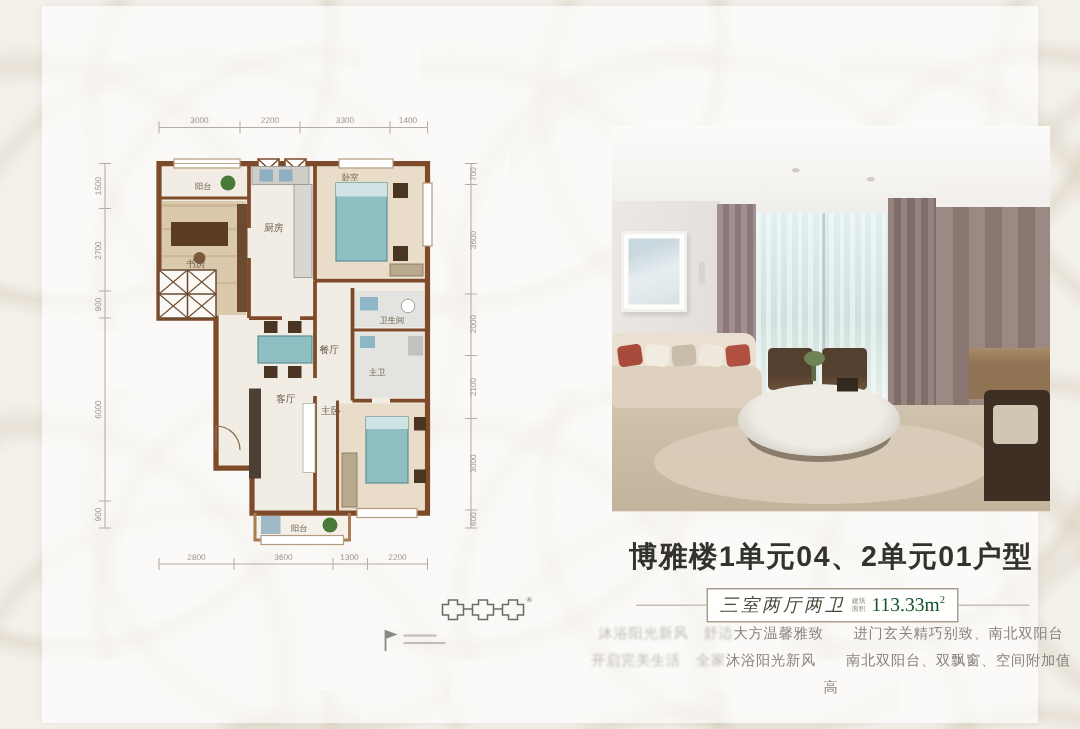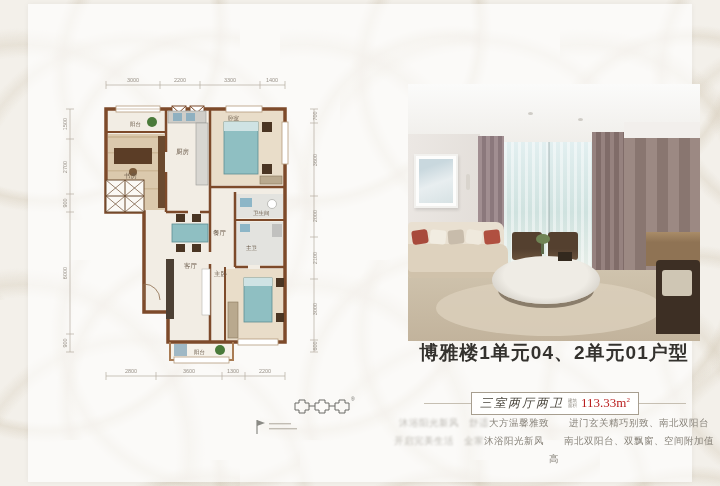--- a/index.html
+++ b/index.html
@@ -70,31 +70,31 @@
             box-shadow:0 10px 0 -6px rgba(60,45,30,.5);}
   .ph-plant{left:128px;top:150px;width:14px;height:20px;}
   .ph-plant::before{content:"";position:absolute;left:5px;top:8px;width:3px;height:12px;background:#5d6b4a;}
   .ph-plant::after{content:"";position:absolute;left:0;top:0;width:14px;height:10px;border-radius:50%;background:#6f8455;}
   .ph-box{left:150px;top:168px;width:14px;height:9px;background:#33291e;}
   .ph-console{left:238px;top:148px;width:54px;height:34px;background:linear-gradient(#a98c68,#8f7354 30%);}
   .ph-armchair{left:248px;top:176px;width:44px;height:74px;background:#3d2f24;border-radius:4px 4px 0 0;}
   .ph-armchair::after{content:"";position:absolute;left:6px;top:10px;width:30px;height:26px;background:#cfc6b4;border-radius:3px;}
 
   
-  .info-title{position:absolute;left:404px;top:340px;width:300px;text-align:center;
+  .info-title{position:absolute;left:404px;top:358px;width:300px;text-align:center;
               font-size:19px;font-weight:700;color:#34322e;letter-spacing:1px;}
   .badge-row{position:absolute;left:424px;top:392px;width:262px;height:22px;
              display:flex;align-items:center;}
   .rule{flex:1;height:0;border-top:1px solid #c6bfb2;}
   .badge-box{border:1px solid #a79e8f;background:rgba(255,255,255,.85);
              padding:2px 8px;display:flex;align-items:center;gap:4px;white-space:nowrap;}
   .badge-rooms{font-family:"Liberation Serif",serif;font-style:italic;font-size:12px;
                color:#4a463d;letter-spacing:2px;}
   .badge-arealabel{display:flex;flex-direction:column;font-size:4.5px;line-height:1.2;color:#8a857c;}
-  .badge-area{font-family:"Liberation Serif",serif;font-size:13px;color:#b91c1c;}
+  .badge-area{font-family:"Liberation Serif",serif;font-size:13px;color:#14532d;}
   .badge-area sup{font-size:7px;}
   .desc{position:absolute;left:394px;top:414px;width:320px;text-align:center;
         font-size:9.5px;color:#88837a;line-height:1.9;letter-spacing:.5px;}
   .blurred{filter:blur(.8px);opacity:.55;}
 </style>
 </head>
 <body>
 
 <div class="page">
   <div class="bg-watermark"></div>

